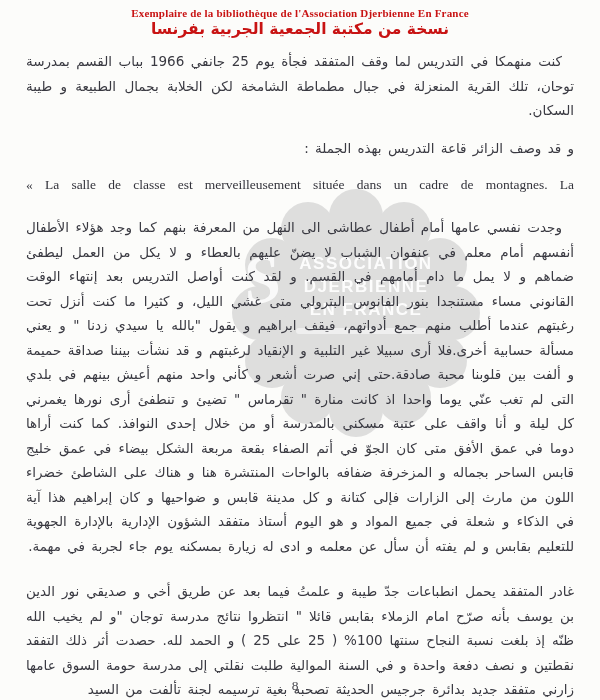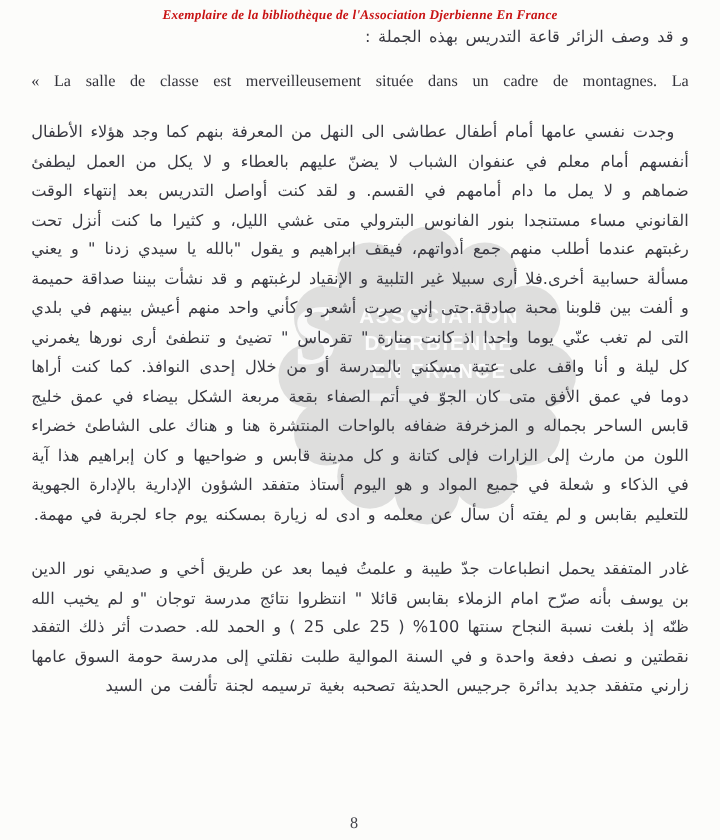--- a/index.html
+++ b/index.html
@@ -59,21 +59,20 @@
   .content {
     position: relative;
     z-index: 1;
     padding: 7px 26px 0 26px;
   }
 
   .stamp-fr {
     text-align: center;
     font-family: "Liberation Serif", serif;
     font-weight: bold;
-    font-style: italic;
     font-size: 11px;
     color: #c81313;
     letter-spacing: 0.2px;
   }
   .stamp-ar {
     direction: rtl;
     text-align: center;
     font-weight: bold;
     font-size: 15.5px;
     color: #c81313;
@@ -140,21 +139,23 @@
     <span class="wm-emblem">S</span>
     <div class="wm-text wm-line1">ASSOCIATION</div>
     <div class="wm-text wm-line2">DJERBIENNE</div>
     <div class="wm-text wm-line3">EN FRANCE</div>
     <div class="wm-subbar"></div>
   </div>
 
   <div class="content">
 
     <div class="stamp-fr">Exemplaire de la bibliothèque de l'Association Djerbienne En France</div>
+    <div class="stamp-ar">نسخة من مكتبة الجمعية الجربية بفرنسا</div>
 
+    <p class="ar p1">كنت منهمكا في التدريس لما وقف المتفقد فجأة يوم 25 جانفي 1966 بباب القسم بمدرسة توحان، تلك القرية المنعزلة في جبال مطماطة الشامخة لكن الخلابة بجمال الطبيعة و طيبة السكان.</p>
 
     <p class="ar p2">و قد وصف الزائر قاعة التدريس بهذه الجملة :</p>
 
     <div class="quote">
       <div class="q-line1">« La salle de classe est merveilleusement située dans un cadre de montagnes. La</div>
     </div>
 
     <p class="ar p4">وجدت نفسي عامها أمام أطفال عطاشى الى النهل من المعرفة بنهم كما وجد هؤلاء الأطفال أنفسهم أمام معلم في عنفوان الشباب لا يضنّ عليهم بالعطاء و لا يكل من العمل ليطفئ ضماهم و لا يمل ما دام أمامهم في القسم. و لقد كنت أواصل التدريس بعد إنتهاء الوقت القانوني مساء مستنجدا بنور الفانوس البترولي متى غشي الليل، و كثيرا ما كنت أنزل تحت رغبتهم عندما أطلب منهم جمع أدواتهم، فيقف ابراهيم و يقول "بالله يا سيدي زدنا " و يعني مسألة حسابية أخرى.فلا أرى سبيلا غير التلبية و الإنقياد لرغبتهم و قد نشأت بيننا صداقة حميمة و ألفت بين قلوبنا محبة صادقة.حتى إني صرت أشعر و كأني واحد منهم أعيش بينهم في بلدي التى لم تغب عنّي يوما واحدا اذ كانت منارة " تقرماس " تضيئ و تنطفئ أرى نورها يغمرني كل ليلة و أنا واقف على عتبة مسكني بالمدرسة أو من خلال إحدى النوافذ. كما كنت أراها دوما في عمق الأفق متى كان الجوّ في أتم الصفاء بقعة مربعة الشكل بيضاء في عمق خليج قابس الساحر بجماله و المزخرفة ضفافه بالواحات المنتشرة هنا و هناك على الشاطئ خضراء اللون من مارث إلى الزارات فإلى كتانة و كل مدينة قابس و ضواحيها و كان إبراهيم هذا آية في الذكاء و شعلة في جميع المواد و هو اليوم أستاذ متفقد الشؤون الإدارية بالإدارة الجهوية للتعليم بقابس و لم يفته أن سأل عن معلمه و ادى له زيارة بمسكنه يوم جاء لجربة في مهمة.</p>
 
     <p class="ar p5">غادر المتفقد يحمل انطباعات جدّ طيبة و علمتُ فيما بعد عن طريق أخي و صديقي نور الدين بن يوسف بأنه صرّح امام الزملاء بقابس قائلا " انتظروا نتائج مدرسة توجان "و لم يخيب الله ظنّه إذ بلغت نسبة النجاح سنتها 100% ( 25 على 25 ) و الحمد لله. حصدت أثر ذلك التفقد نقطتين و نصف دفعة واحدة و في السنة الموالية طلبت نقلتي إلى مدرسة حومة السوق عامها زارني متفقد جديد بدائرة جرجيس الحديثة تصحبه بغية ترسيمه لجنة تألفت من السيد</p>

